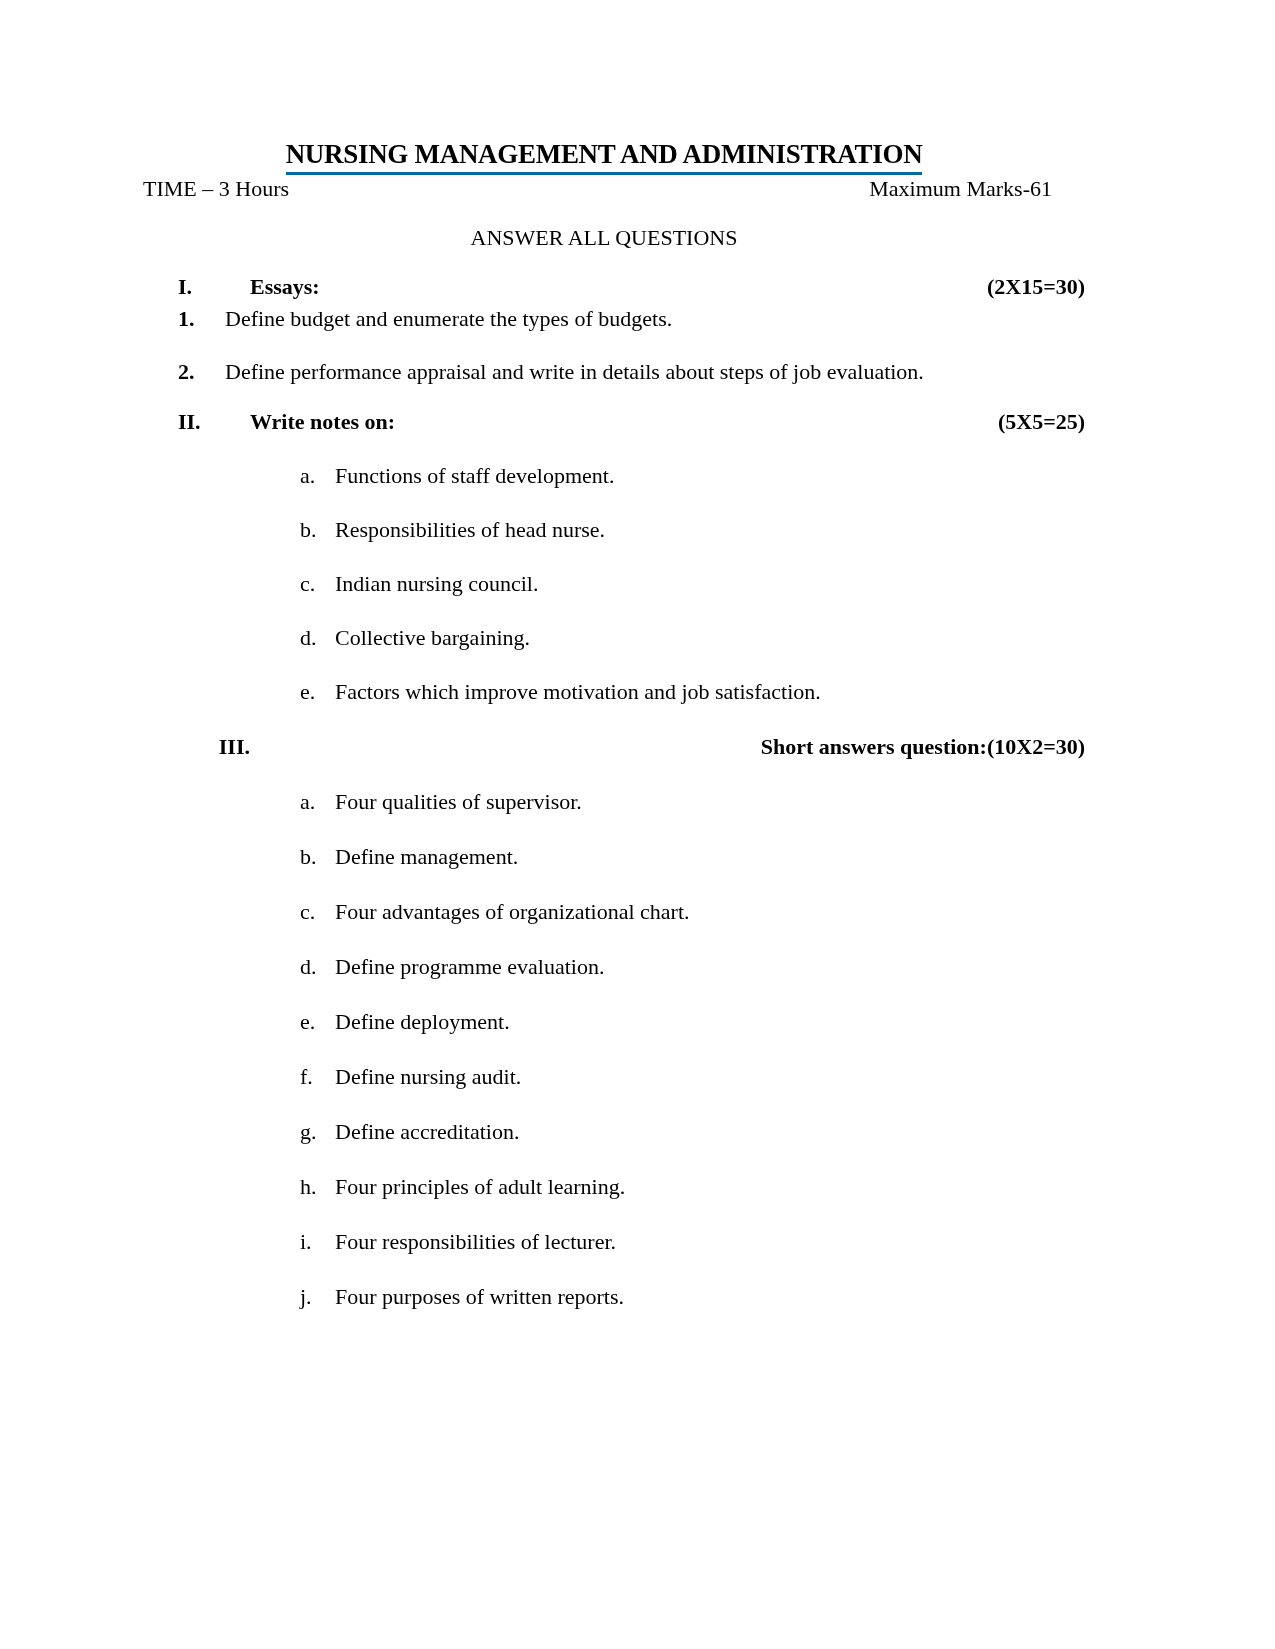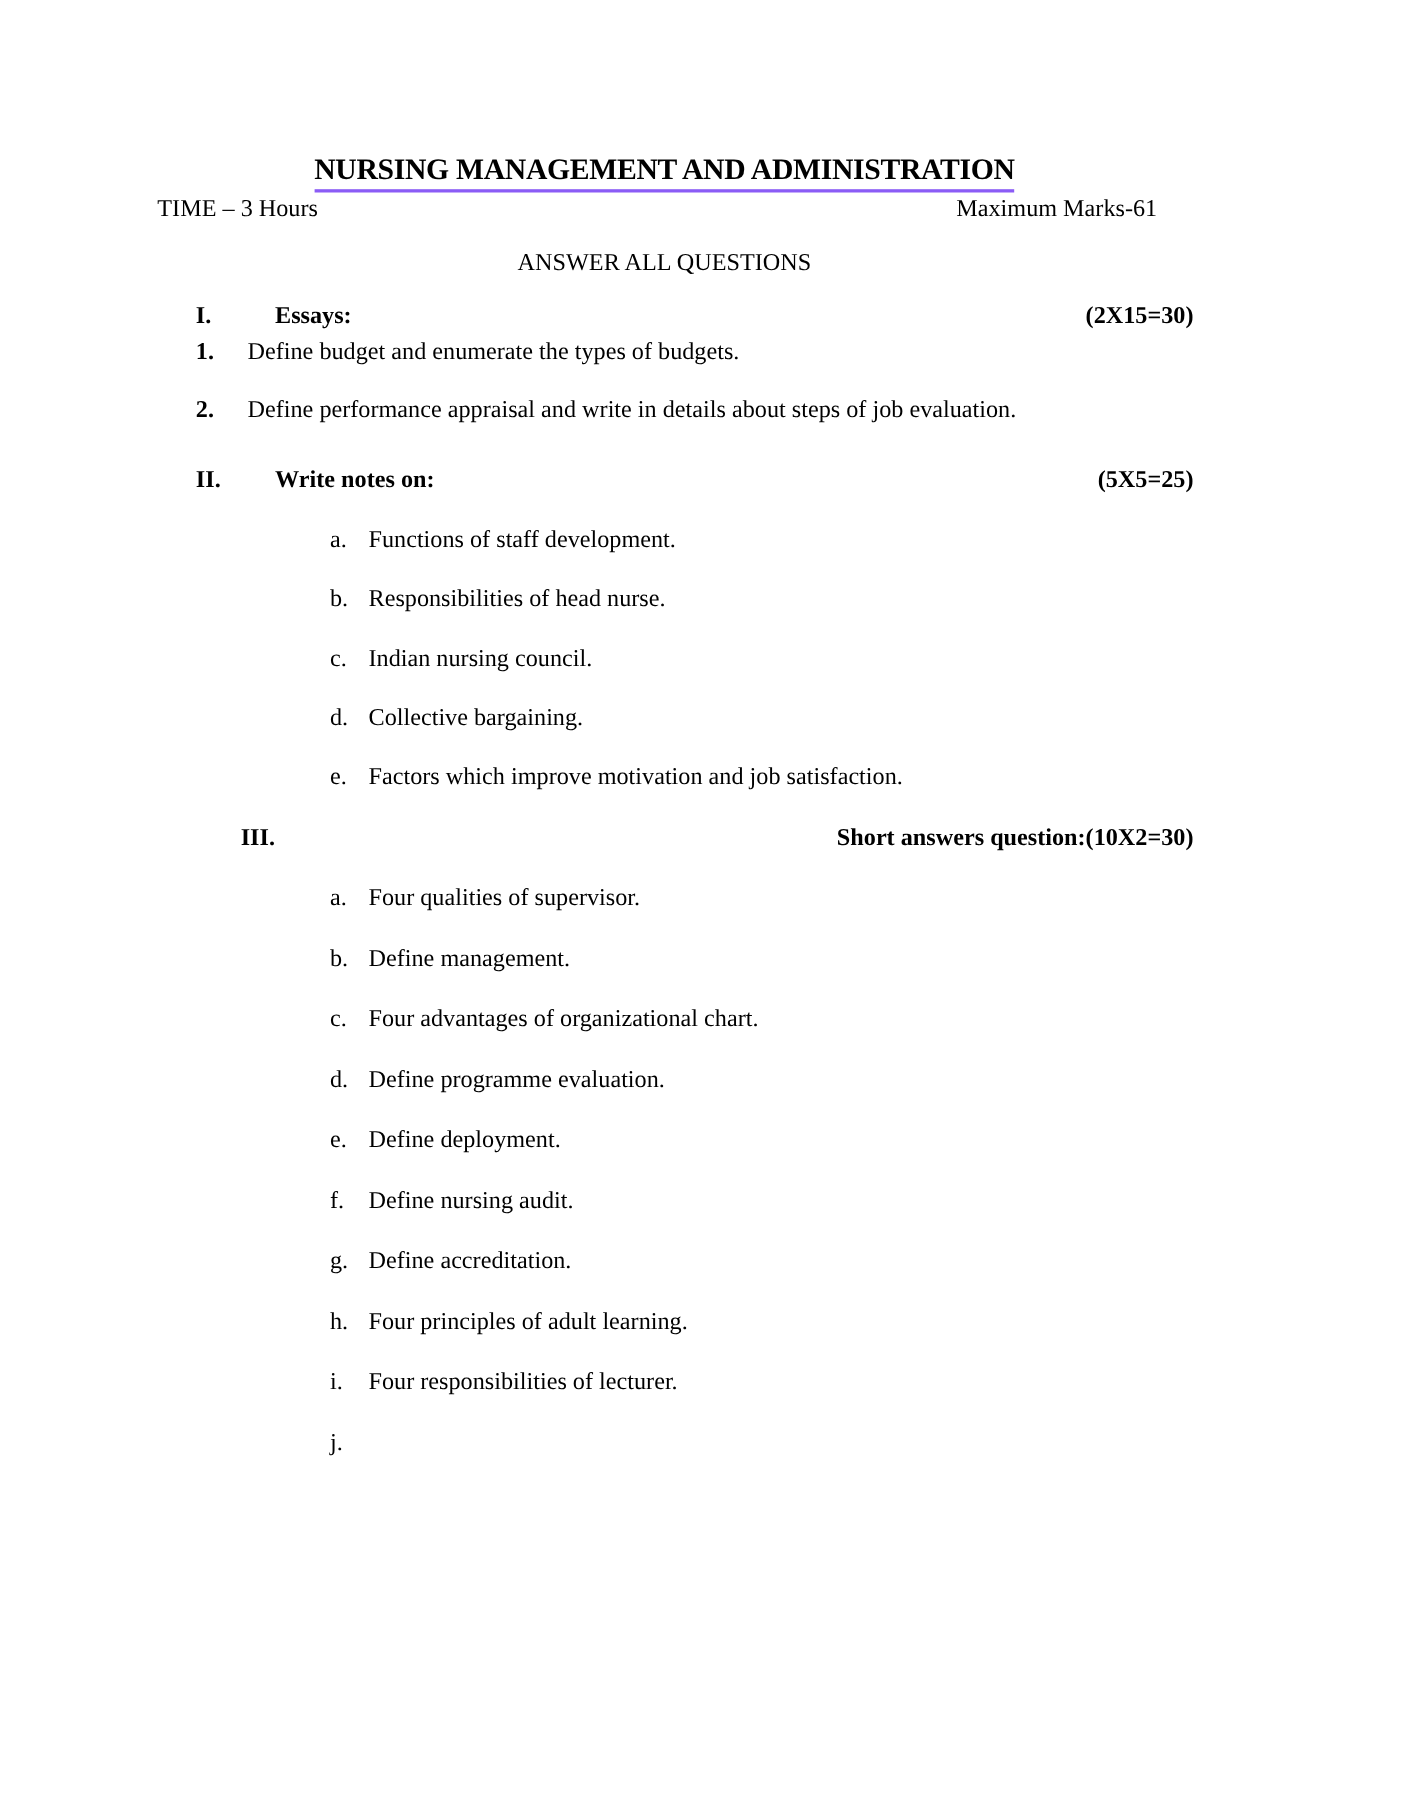--- a/index.html
+++ b/index.html
@@ -25,21 +25,21 @@
     width: 922px;
     padding-top: 138px;
     text-align: center;
   }
   .title {
     display: inline-block;
     font-size: 27px;
     line-height: 32px;
     font-weight: bold;
     letter-spacing: -0.3px;
-    border-bottom: 3px solid #8b5cf6;
+    border-bottom: 3px solid #0369a1;
     padding-bottom: 2px;
   }
   
   .meta-row {
     display: flex;
     justify-content: space-between;
     padding-left: 143px;
     padding-right: 223px;
   }
   
@@ -54,21 +54,21 @@
   .section-head {
     display: flex;
     padding-left: 178px;
     padding-right: 190px;
     font-weight: bold;
   }
   .sec-num { width: 72px; flex: none; }
   .sec-heading { flex: 1; }
   .sec-marks { flex: none; }
   .head-1 { margin-top: 22px; }
-  .head-2 { margin-top: 37px; }
+  .head-2 { margin-top: 23px; }
   .head-3 { margin-top: 28px; text-align: right; }
   
   .q-row {
     display: flex;
     padding-left: 178px;
     padding-right: 100px;
   }
   .q-num { width: 47px; flex: none; font-weight: bold; }
   .q-text { flex: 1; }
   .q-row.first { margin-top: 5px; }
@@ -180,15 +180,16 @@
   <div class="li-row gap3">
     <span class="li-label">h.</span>
     <span class="li-text">Four principles of adult learning.</span>
   </div>
   <div class="li-row gap3">
     <span class="li-label">i.</span>
     <span class="li-text">Four responsibilities of lecturer.</span>
   </div>
   <div class="li-row gap3">
     <span class="li-label">j.</span>
+    <span class="li-text">Four purposes of written reports.</span>
   </div>
 
 </div>
 
 </body></html>

